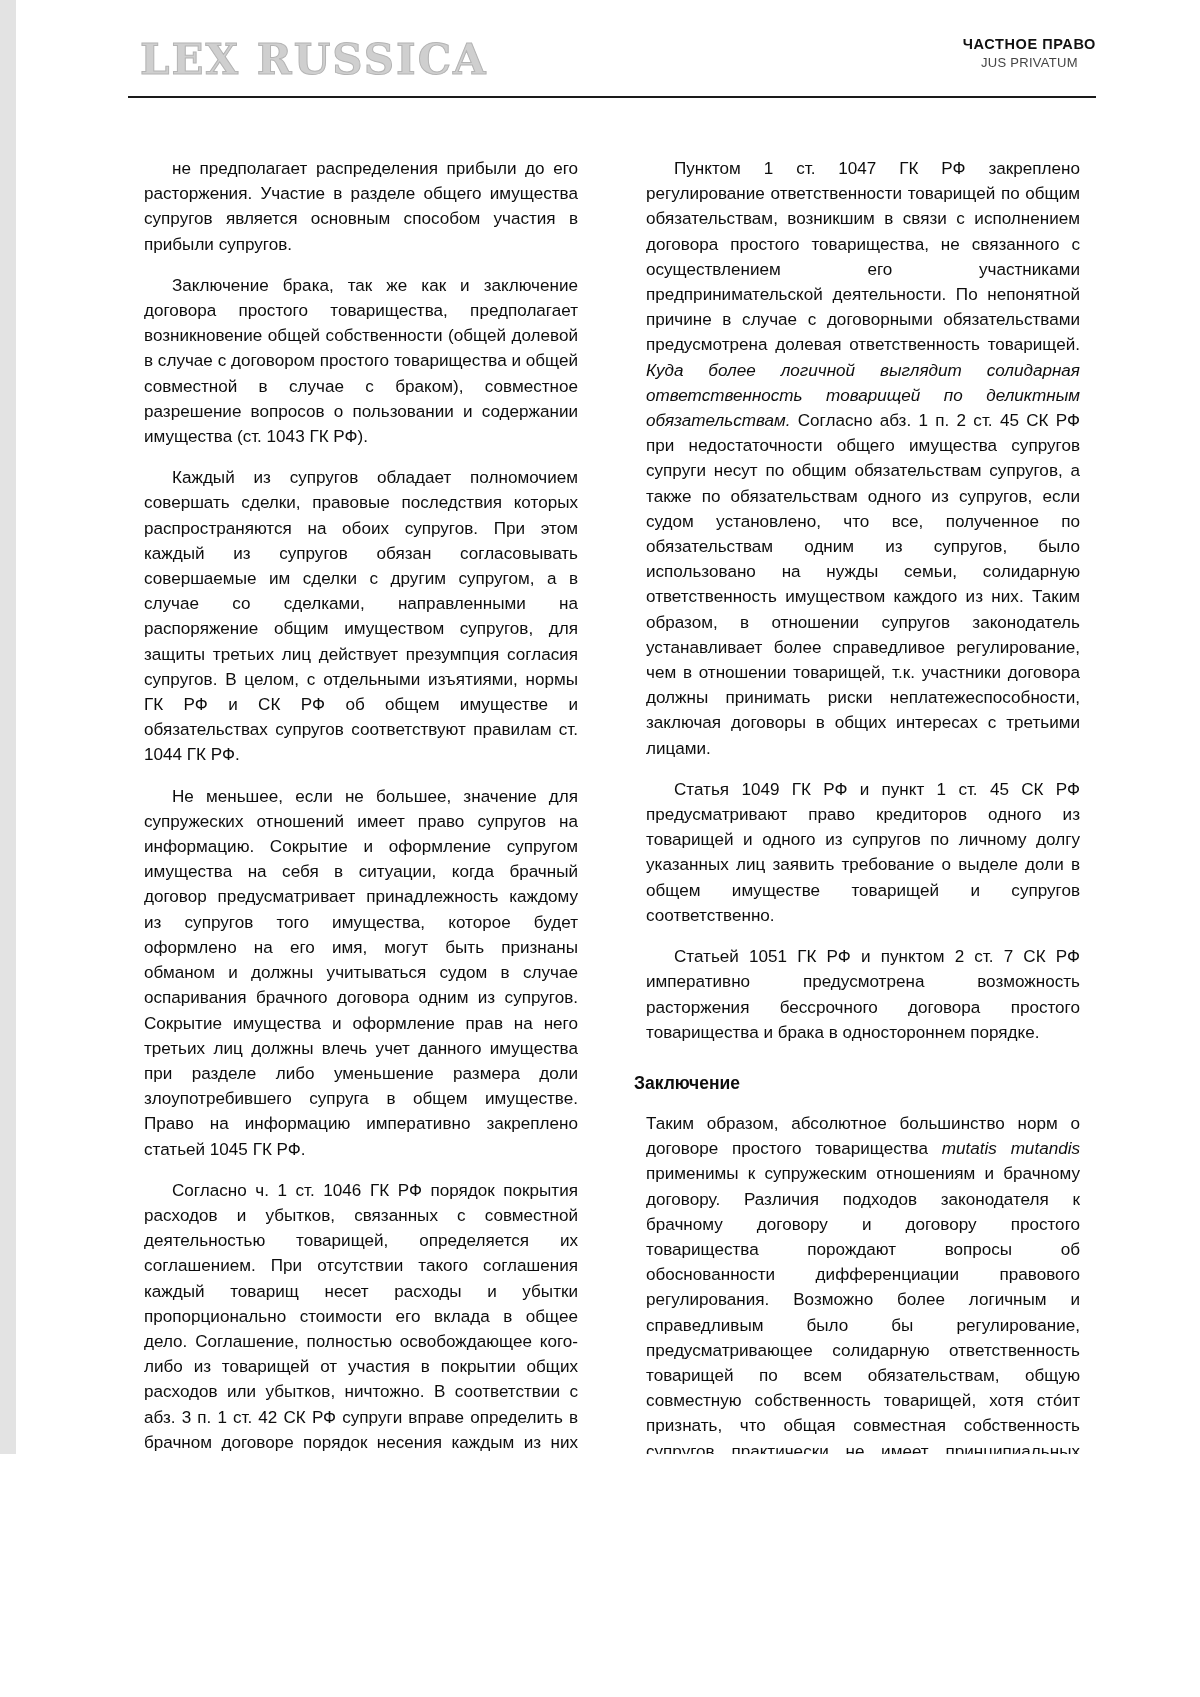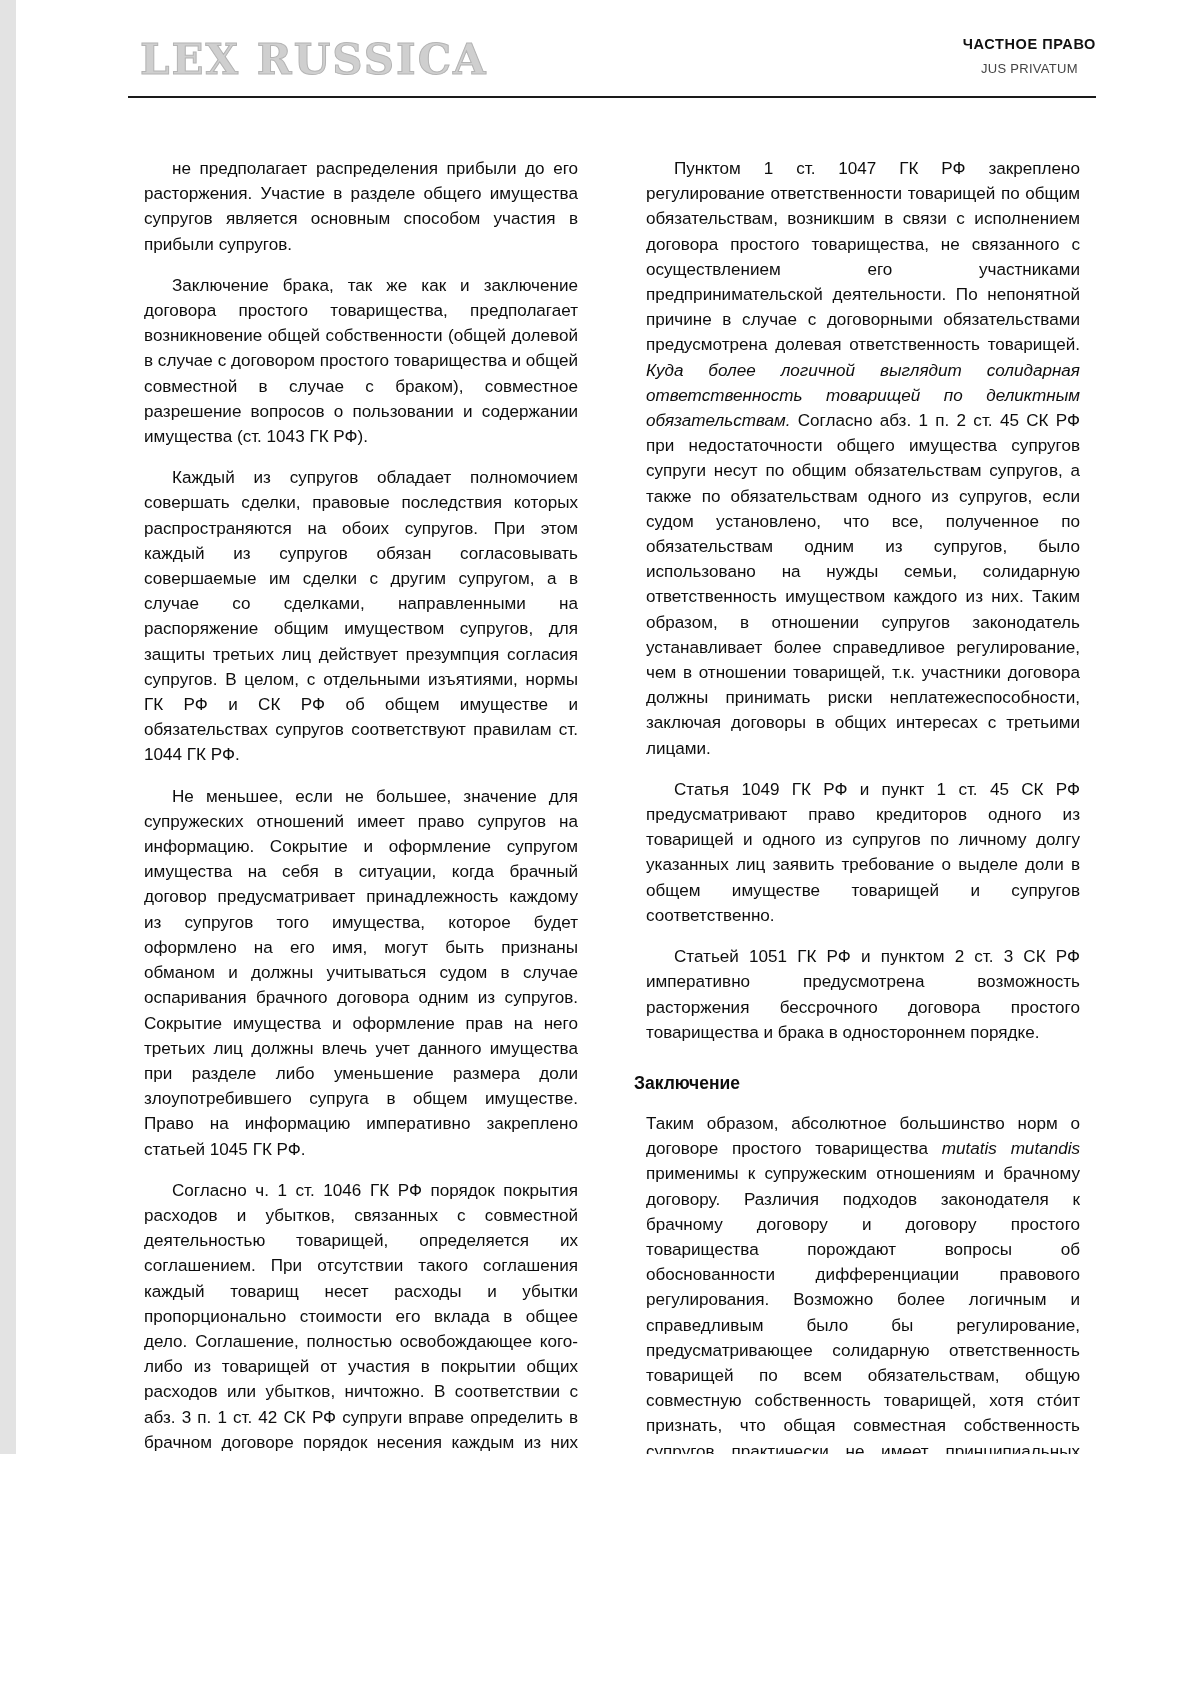--- a/index.html
+++ b/index.html
@@ -61,21 +61,21 @@
   }
   .header-right .line1 {
     font-size: 14.5px;
     font-weight: 700;
     letter-spacing: 0.6px;
     color: #111;
   }
   .header-right .line2 {
     font-size: 13px;
     color: #444;
-    margin-top: 9px;
+    margin-top: 3px;
     letter-spacing: 0.3px;
   }
   .header-rule {
     position: absolute;
     left: 128px;
     top: 96px;
     width: 968px;
     height: 2px;
     background: #1a1a1a;
   }
@@ -163,21 +163,21 @@
       <p>не предполагает распределения прибыли до его расторжения. Участие в разделе общего имущества супругов является основным способом участия в прибыли супругов.</p>
       <p>Заключение брака, так же как и заключение договора простого товарищества, предполагает возникновение общей собственности (общей долевой в случае с договором простого товарищества и общей совместной в случае с браком), совместное разрешение вопросов о пользовании и содержании имущества (ст. 1043 ГК РФ).</p>
       <p>Каждый из супругов обладает полномочием совершать сделки, правовые последствия которых распространяются на обоих супругов. При этом каждый из супругов обязан согласовывать совершаемые им сделки с другим супругом, а в случае со сделками, направленными на распоряжение общим имуществом супругов, для защиты третьих лиц действует презумпция согласия супругов. В целом, с отдельными изъятиями, нормы ГК РФ и СК РФ об общем имуществе и обязательствах супругов соответствуют правилам ст. 1044 ГК РФ.</p>
       <p>Не меньшее, если не большее, значение для супружеских отношений имеет право супругов на информацию. Сокрытие и оформление супругом имущества на себя в ситуации, когда брачный договор предусматривает принадлежность каждому из супругов того имущества, которое будет оформлено на его имя, могут быть признаны обманом и должны учитываться судом в случае оспаривания брачного договора одним из супругов. Сокрытие имущества и оформление прав на него третьих лиц должны влечь учет данного имущества при разделе либо уменьшение размера доли злоупотребившего супруга в общем имуществе. Право на информацию императивно закреплено статьей 1045 ГК РФ.</p>
       <p>Согласно ч. 1 ст. 1046 ГК РФ порядок покрытия расходов и убытков, связанных с совместной деятельностью товарищей, определяется их соглашением. При отсутствии такого соглашения каждый товарищ несет расходы и убытки пропорционально стоимости его вклада в общее дело. Соглашение, полностью освобождающее кого-либо из товарищей от участия в покрытии общих расходов или убытков, ничтожно. В соответствии с абз. 3 п. 1 ст. 42 СК РФ супруги вправе определить в брачном договоре порядок несения каждым из них семейных расходов. При отсутствии такого соглашения семейные расходы покрываются за счет общих денежных средств супругов.</p>
     </div>
 
     <div class="col">
       <p><span>Пунктом 1 ст. 1047 ГК РФ закреплено регулирование ответственности товарищей по общим обязательствам, возникшим в связи с исполнением договора простого товарищества, не связанного с осуществлением его участниками предпринимательской деятельности. По непонятной причине в случае с договорными обязательствами предусмотрена долевая ответственность товарищей. </span><span class="italic">Куда более логичной выглядит солидарная ответственность товарищей по деликтным обязательствам.</span><span> Согласно абз. 1 п. 2 ст. 45 СК РФ при недостаточности общего имущества супругов супруги несут по общим обязательствам супругов, а также по обязательствам одного из супругов, если судом установлено, что все, полученное по обязательствам одним из супругов, было использовано на нужды семьи, солидарную ответственность имуществом каждого из них. Таким образом, в отношении супругов законодатель устанавливает более справедливое регулирование, чем в отношении товарищей, т.к. участники договора должны принимать риски неплатежеспособности, заключая договоры в общих интересах с третьими лицами.</span></p>
       <p>Статья 1049 ГК РФ и пункт 1 ст. 45 СК РФ предусматривают право кредиторов одного из товарищей и одного из супругов по личному долгу указанных лиц заявить требование о выделе доли в общем имуществе товарищей и супругов соответственно.</p>
-      <p>Статьей 1051 ГК РФ и пунктом 2 ст. 3 СК РФ императивно предусмотрена возможность расторжения бессрочного договора простого товарищества и брака в одностороннем порядке.</p>
+      <p>Статьей 1051 ГК РФ и пунктом 2 ст. 7 СК РФ императивно предусмотрена возможность расторжения бессрочного договора простого товарищества и брака в одностороннем порядке.</p>
       <h2>Заключение</h2>
       <p class="noindent"><span>Таким образом, абсолютное большинство норм о договоре простого товарищества </span><span class="italic">mutatis mutandis</span><span> применимы к супружеским отношениям и брачному договору. Различия подходов законодателя к брачному договору и договору простого товарищества порождают вопросы об обоснованности дифференциации правового регулирования. Возможно более логичным и справедливым было бы регулирование, предусматривающее солидарную ответственность товарищей по всем обязательствам, общую совместную собственность товарищей, хотя стóит признать, что общая совместная собственность супругов практически не имеет принципиальных отличий от общей долевой собственности.</span></p>
     </div>
 
   </div>
 
   <div class="footer-rule"></div>
   <div class="page-number">68</div>
   <div class="issue-info">Том 78 № 1 2025</div>
 

